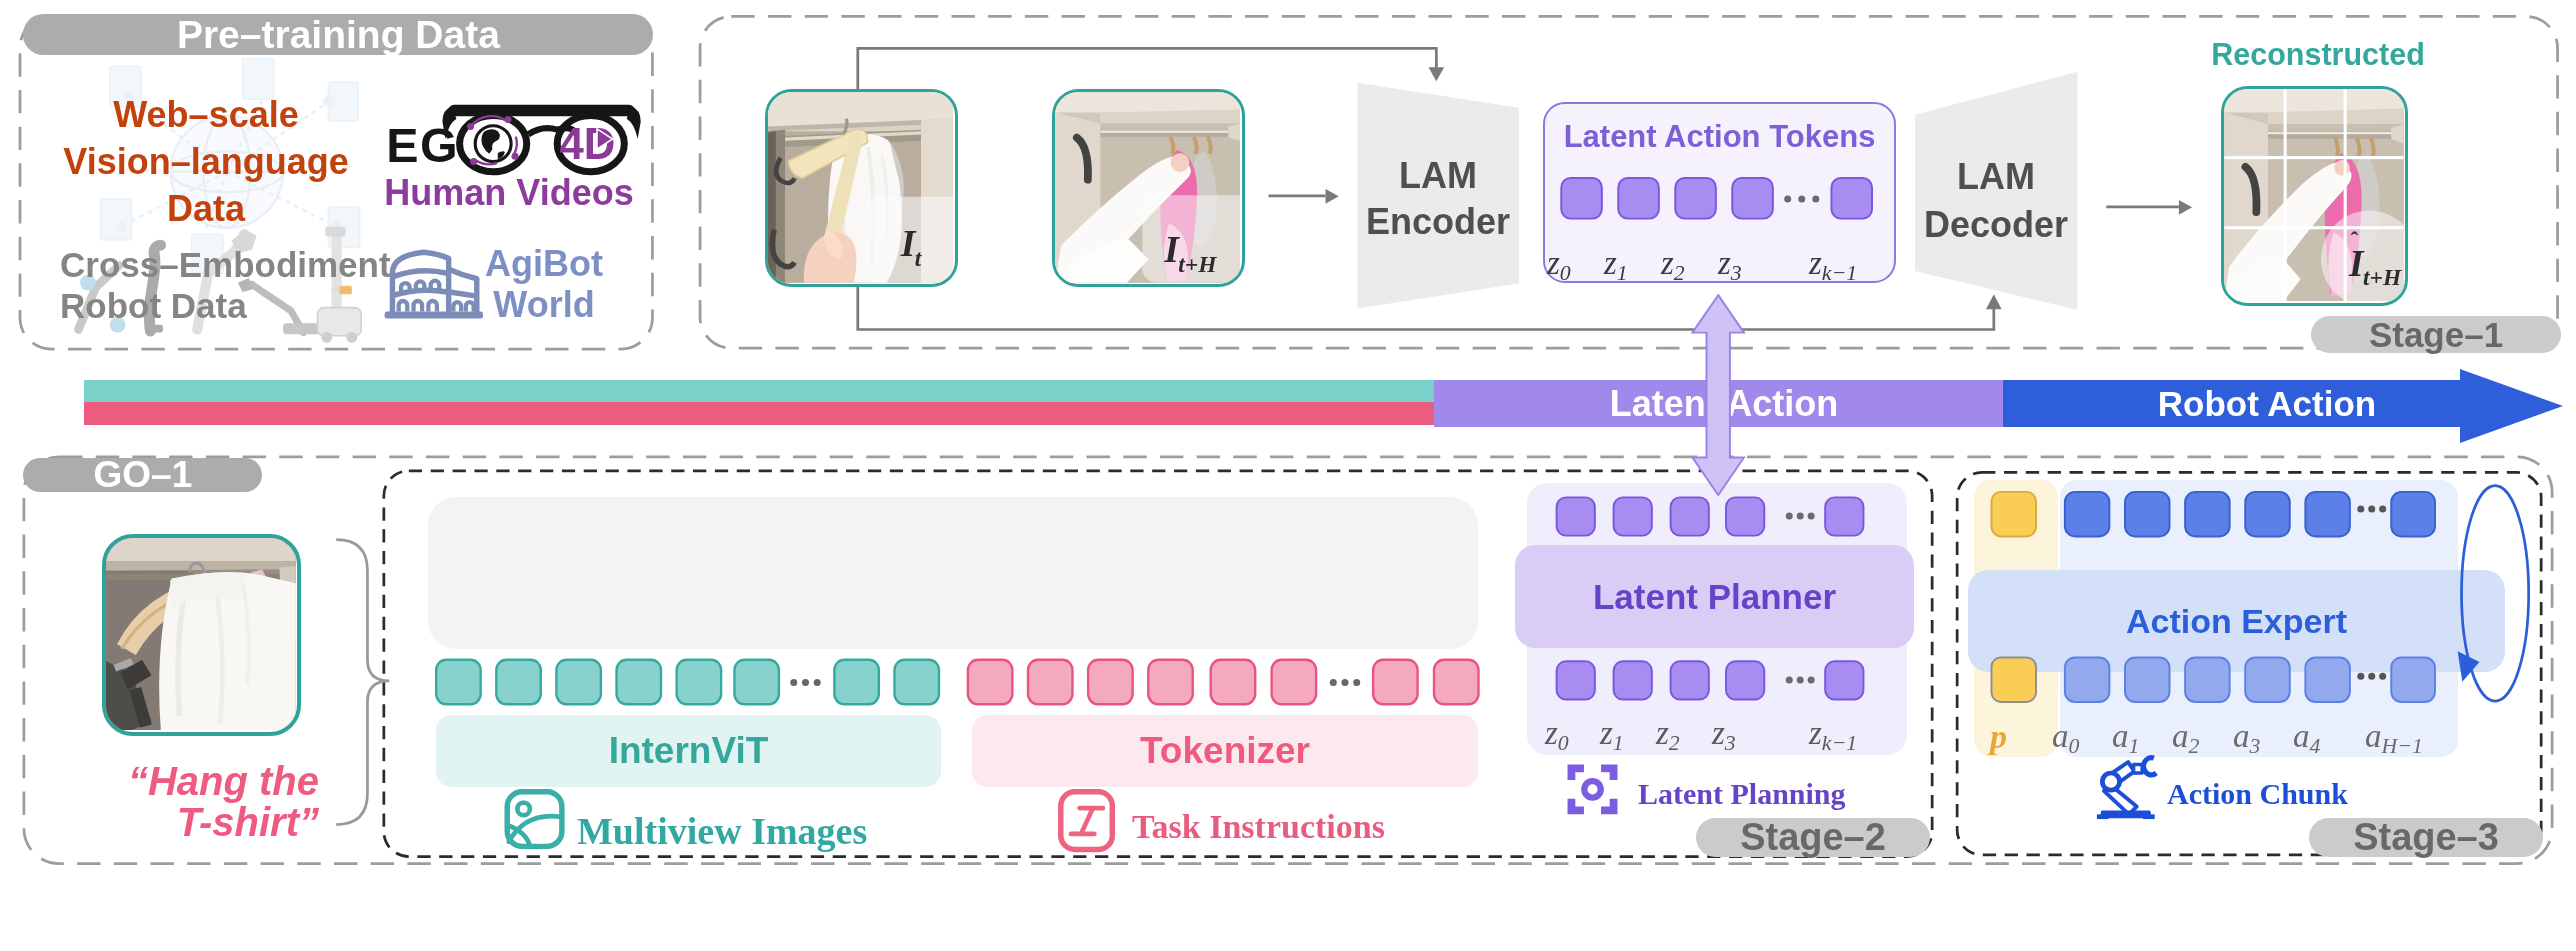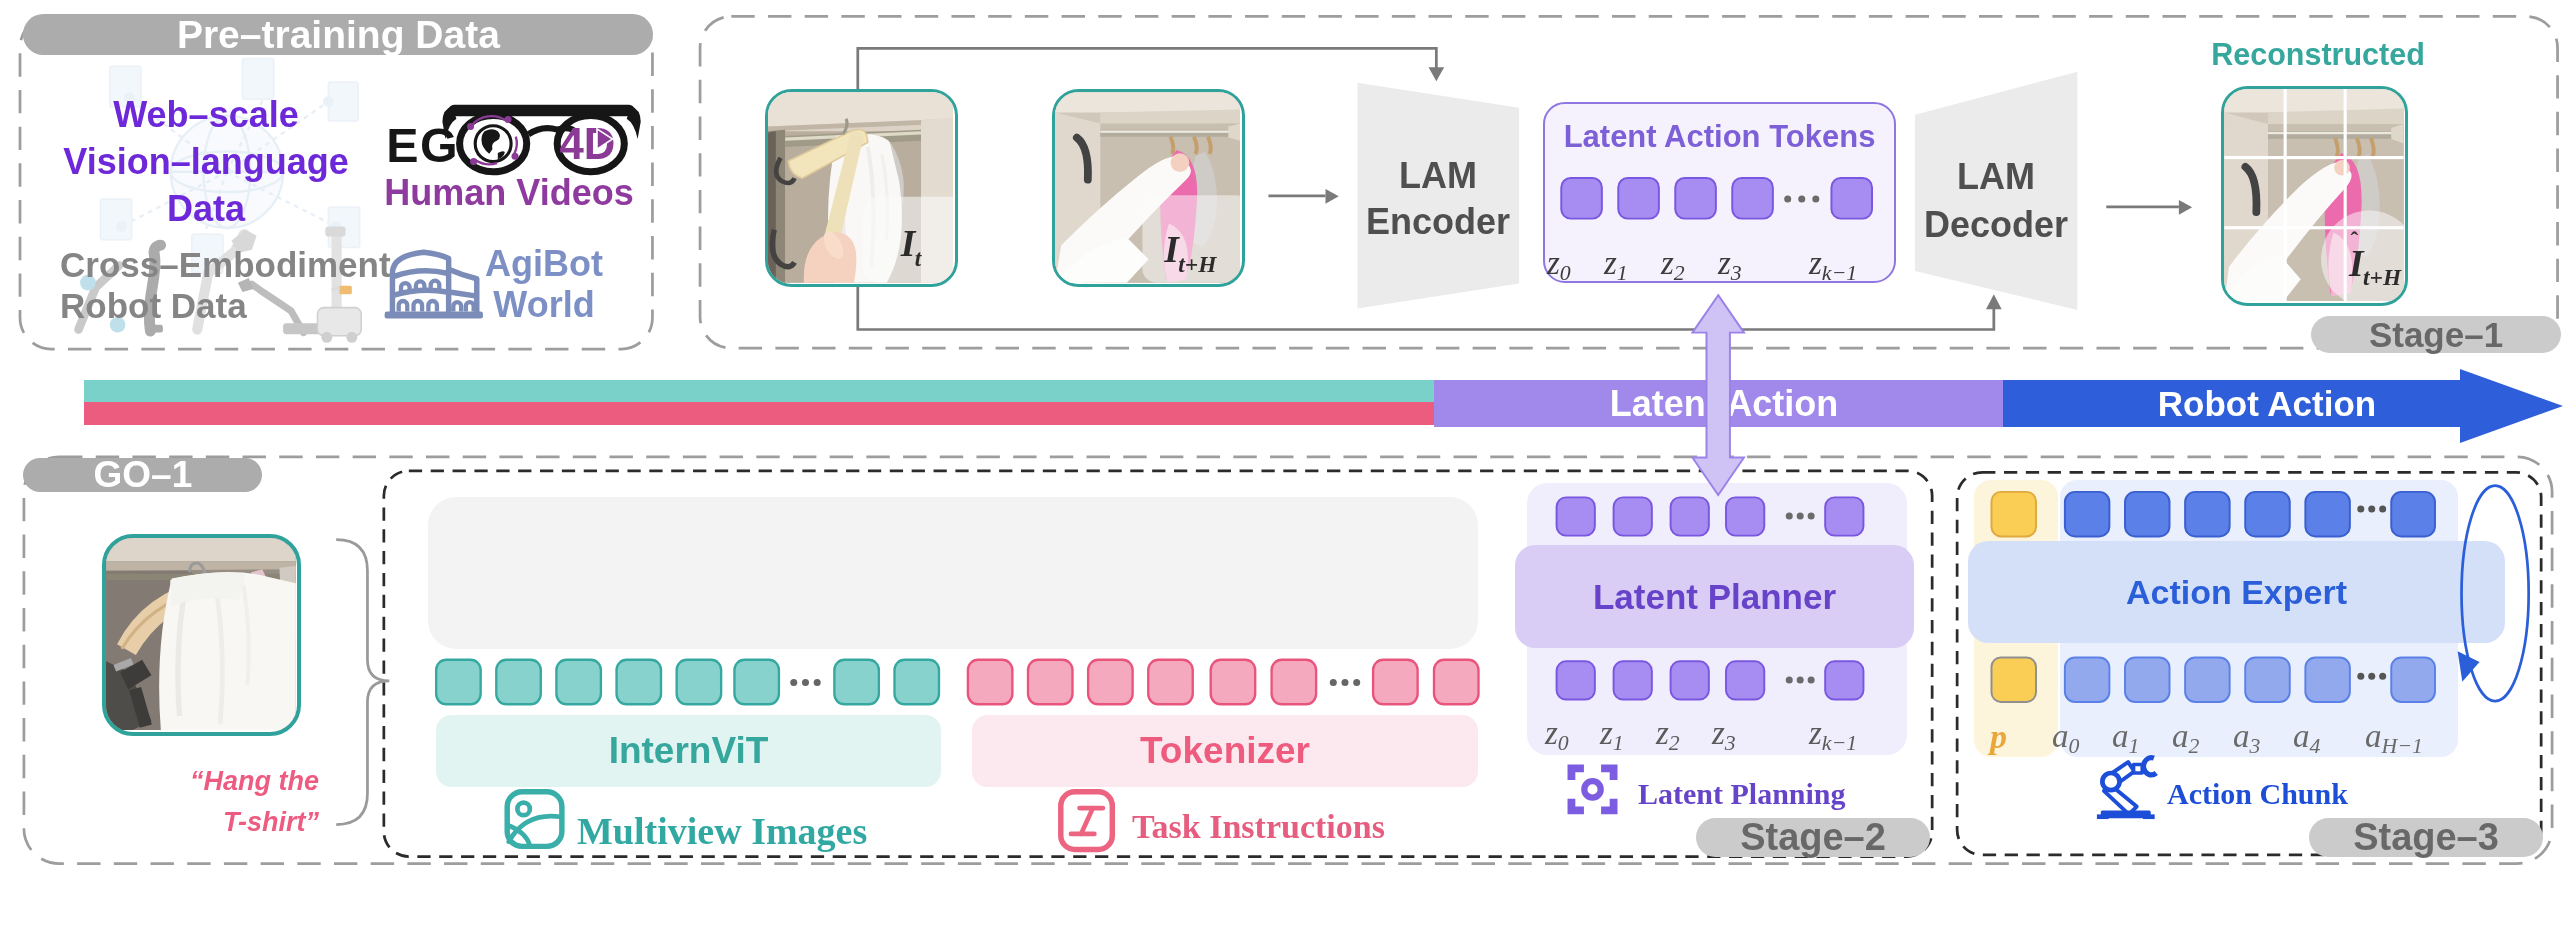--- a/index.html
+++ b/index.html
@@ -65,21 +65,21 @@
     <circle cx="418" cy="432" r="7" fill="#CFCFCF"></circle>
     <circle cx="450" cy="432" r="7" fill="#CFCFCF"></circle>
     <rect x="434" y="366" width="16" height="11" rx="2" fill="#F0BC72"></rect>
     <path d="M424,372 l10,-4" stroke="#DDDDDD" stroke-width="5"></path>
   </g>
 
   <path d="M1738,106 L1945,138 L1945,363 L1738,395 Z" fill="#EBEBEB"></path>
   <path d="M2452,147 L2660,92 L2660,397 L2452,347 Z" fill="#EBEBEB"></path>
 </svg>
 
-<div class="abs" style="left:34px;top:91px;width:344px;z-index:1;font-size:36px;font-weight:bold;color:#6d28d9;line-height:47px;text-align:center;white-space:nowrap">Web–scale<br>Vision–language<br>Data</div>
+<div class="abs" style="left:34px;top:91px;width:344px;z-index:1;font-size:36px;font-weight:bold;color:#c2410c;line-height:47px;text-align:center;white-space:nowrap">Web–scale<br>Vision–language<br>Data</div>
 <div class="abs cx" style="left:353px;top:173px;width:312px;height:39px;z-index:1;font-size:36px;font-weight:bold;color:#8E3A9E">Human Videos</div>
 <div class="abs" style="left:60px;top:244px;z-index:1;font-size:35px;font-weight:bold;color:#858585;line-height:41px">Cross–Embodiment<br>Robot Data</div>
 <div class="abs" style="left:427px;top:243px;width:234px;z-index:1;font-size:36px;font-weight:bold;color:#7C90C6;line-height:41px;text-align:center">AgiBot<br>World</div>
 
 <div class="abs" style="left:1360px;top:153px;width:156px;z-index:1;font-size:36px;font-weight:bold;color:#4F4F4F;line-height:46px;text-align:center">LAM<br>Encoder</div>
 <div class="abs" style="left:1543px;top:102px;width:353px;height:181px;z-index:1;background:#F5F2FD;border:2.3px solid #8F76E0;border-radius:22px;box-sizing:border-box"></div>
 <div class="abs cx" style="left:1543px;top:117px;width:353px;height:39px;z-index:1;font-size:31px;font-weight:bold;color:#7D5FD8">Latent Action Tokens</div>
 <div class="abs mm m" style="left:1547px;top:245px;width:70px;height:37px;z-index:1;font-size:33px">z<sub>0</sub></div>
 <div class="abs mm m" style="left:1604px;top:245px;width:70px;height:37px;z-index:1;font-size:33px">z<sub>1</sub></div>
 <div class="abs mm m" style="left:1661px;top:245px;width:70px;height:37px;z-index:1;font-size:33px">z<sub>2</sub></div>
@@ -94,34 +94,34 @@
 <div class="abs" style="left:2003px;top:380px;width:458px;height:47px;z-index:1;background:#2E5ED9"></div>
 <div class="abs" style="left:2460px;top:369px;width:0;height:0;z-index:1;border-top:37px solid transparent;border-bottom:37px solid transparent;border-left:103px solid #2E5ED9"></div>
 <div class="abs cx" style="left:1568px;top:380px;width:312px;height:47px;z-index:1;font-size:36px;font-weight:bold;color:#fff">Latent Action</div>
 <div class="abs cx" style="left:2111px;top:380px;width:312px;height:47px;z-index:1;font-size:35px;font-weight:bold;color:#fff">Robot Action</div>
 
 <div class="abs" style="left:428px;top:497px;width:1050px;height:152px;z-index:1;background:#F3F3F4;border-radius:28px"></div>
 <div class="abs cx" style="left:436px;top:715px;width:505px;height:72px;z-index:1;background:#E2F4F2;border-radius:15.6px;font-size:37px;font-weight:bold;color:#35A79C">InternViT</div>
 <div class="abs cx" style="left:972px;top:715px;width:506px;height:72px;z-index:1;background:#FCE9EF;border-radius:15.6px;font-size:37px;font-weight:bold;color:#EE5B7E">Tokenizer</div>
 <div class="abs" style="left:577px;top:809px;z-index:1;font-family:'Liberation Serif',serif;font-weight:600;font-size:38px;color:#31A8A1">Multiview Images</div>
 <div class="abs" style="left:1132px;top:808px;z-index:1;font-family:'Liberation Serif',serif;font-weight:600;font-size:34px;color:#E75D80">Task Instructions</div>
-<div class="abs" style="left:77px;top:761px;width:242px;z-index:1;font-size:27px;font-weight:bold;font-style:italic;color:#EE5B80;line-height:41px;text-align:right">“Hang the<br>T-shirt”</div>
+<div class="abs" style="left:77px;top:761px;width:242px;z-index:1;font-size:40px;font-weight:bold;font-style:italic;color:#EE5B80;line-height:41px;text-align:right">“Hang the<br>T-shirt”</div>
 
 <div class="abs" style="left:1527px;top:483px;width:380px;height:272px;z-index:1;background:#F0EDFC;border-radius:20.3px"></div>
 <div class="abs cx" style="left:1515px;top:545px;width:399px;height:103px;z-index:1;background:#D9CDF6;border-radius:20.3px;font-size:35px;font-weight:bold;color:#6643C9">Latent Planner</div>
 <div class="abs mm m" style="left:1545px;top:715px;width:70px;height:37px;z-index:1;font-size:33px;color:#5a5a5a">z<sub>0</sub></div>
 <div class="abs mm m" style="left:1600px;top:715px;width:70px;height:37px;z-index:1;font-size:33px;color:#5a5a5a">z<sub>1</sub></div>
 <div class="abs mm m" style="left:1656px;top:715px;width:70px;height:37px;z-index:1;font-size:33px;color:#5a5a5a">z<sub>2</sub></div>
 <div class="abs mm m" style="left:1712px;top:715px;width:70px;height:37px;z-index:1;font-size:33px;color:#5a5a5a">z<sub>3</sub></div>
 <div class="abs mm m" style="left:1809px;top:715px;width:86px;height:37px;z-index:1;font-size:33px;color:#5a5a5a">z<sub>k−1</sub></div>
 <div class="abs" style="left:1638px;top:777px;z-index:1;font-family:'Liberation Serif',serif;font-weight:600;font-size:30px;color:#6644C9">Latent Planning</div>
 
 <div class="abs" style="left:1974px;top:480px;width:84px;height:277px;z-index:1;background:#FDF4DC;border-radius:17px"></div>
 <div class="abs" style="left:2060px;top:480px;width:398px;height:277px;z-index:1;background:#E9EFFC;border-radius:17px"></div>
-<div class="abs cx" style="left:1968px;top:541px;width:537px;height:102px;z-index:1;background:#D4E0F8;border-radius:20.3px;font-size:34px;font-weight:bold;color:#2B5FD9">Action Expert</div>
+<div class="abs cx" style="left:1968px;top:570px;width:537px;height:102px;z-index:1;background:#D4E0F8;border-radius:20.3px;font-size:34px;font-weight:bold;color:#2B5FD9">Action Expert</div>
 <div class="abs mm m" style="left:1990px;top:718px;width:47px;height:37px;z-index:1;font-size:34px;color:#E9A63B;font-weight:bold">p</div>
 <div class="abs mm m" style="left:2052px;top:718px;width:70px;height:37px;z-index:1;font-size:33px;color:#6a6a6a">a<sub>0</sub></div>
 <div class="abs mm m" style="left:2112px;top:718px;width:70px;height:37px;z-index:1;font-size:33px;color:#6a6a6a">a<sub>1</sub></div>
 <div class="abs mm m" style="left:2172px;top:718px;width:70px;height:37px;z-index:1;font-size:33px;color:#6a6a6a">a<sub>2</sub></div>
 <div class="abs mm m" style="left:2233px;top:718px;width:70px;height:37px;z-index:1;font-size:33px;color:#6a6a6a">a<sub>3</sub></div>
 <div class="abs mm m" style="left:2293px;top:718px;width:70px;height:37px;z-index:1;font-size:33px;color:#6a6a6a">a<sub>4</sub></div>
 <div class="abs mm m" style="left:2365px;top:718px;width:102px;height:37px;z-index:1;font-size:33px;color:#6a6a6a">a<sub>H−1</sub></div>
 <div class="abs" style="left:2167px;top:777px;z-index:1;font-family:'Liberation Serif',serif;font-weight:600;font-size:30px;color:#1D4ED8">Action Chunk</div>
 
 

